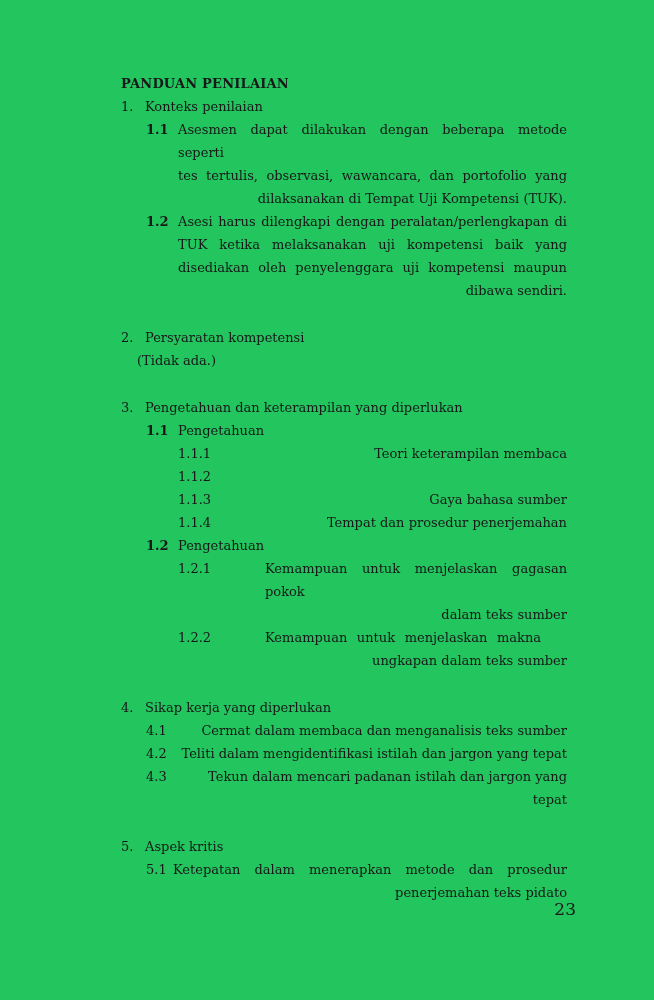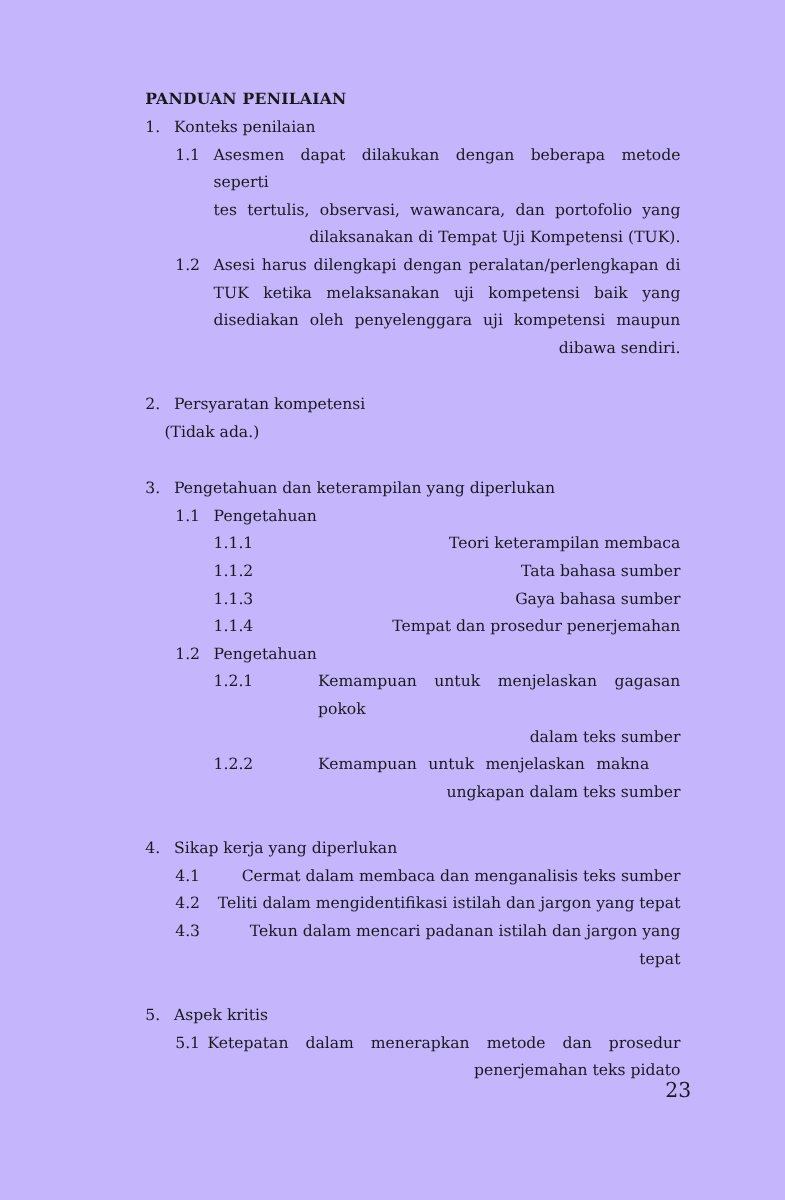--- a/index.html
+++ b/index.html
@@ -1,33 +1,33 @@
 <!DOCTYPE html>
 <html><head>
 <meta charset="utf-8">
 <style>
   html,body{margin:0;padding:0;background:#ffffff;}
   .page{
     position:relative;
     width:654px;height:1000px;
-    background:#c4b5fd;
+    background:#22c55e;
     font-family:"DejaVu Serif","Liberation Serif",serif;
     font-size:13px;
     color:#181818;
     overflow:hidden;
   }
   .content{position:absolute;left:121px;top:72px;width:446px;}
   .title{font-weight:bold;line-height:23px;letter-spacing:.2px;}
   .sec{margin-top:24px;}
   .sec.first{margin-top:0;}
   .row{display:flex;align-items:flex-start;line-height:23px;}
   .num{flex:none;}
   .n1{width:24px;}
   .ind2{padding-left:25px;}
-  .n2{width:32px;}
+  .n2{width:32px;font-weight:bold;}
   .n2s{width:27px;}
   .ind3{padding-left:57px;gap:37px;}
   .n3{width:50px;}
   .para{flex:1;min-width:0;}
   .jline{text-align:justify;text-align-last:justify;}
   .jshort{width:276px;text-align:justify;text-align-last:justify;}
   .nline{text-align:right;}
   .note{margin-left:16px;line-height:23px;}
   .pageno{position:absolute;top:901px;right:78px;line-height:16px;font-size:17px;}
 </style>
@@ -80,21 +80,20 @@
       <div class="row ind2">
         <span class="num n2">1.1</span>
         <span>Pengetahuan</span>
       </div>
       <div class="row ind3">
         <span class="num n3">1.1.1</span>
         <div class="para nline">Teori keterampilan membaca</div>
       </div>
       <div class="row ind3">
         <span class="num n3">1.1.2</span>
-        <div class="para nline">Tata bahasa sumber</div>
       </div>
       <div class="row ind3">
         <span class="num n3">1.1.3</span>
         <div class="para nline">Gaya bahasa sumber</div>
       </div>
       <div class="row ind3">
         <span class="num n3">1.1.4</span>
         <div class="para nline">Tempat dan prosedur penerjemahan</div>
       </div>
 

